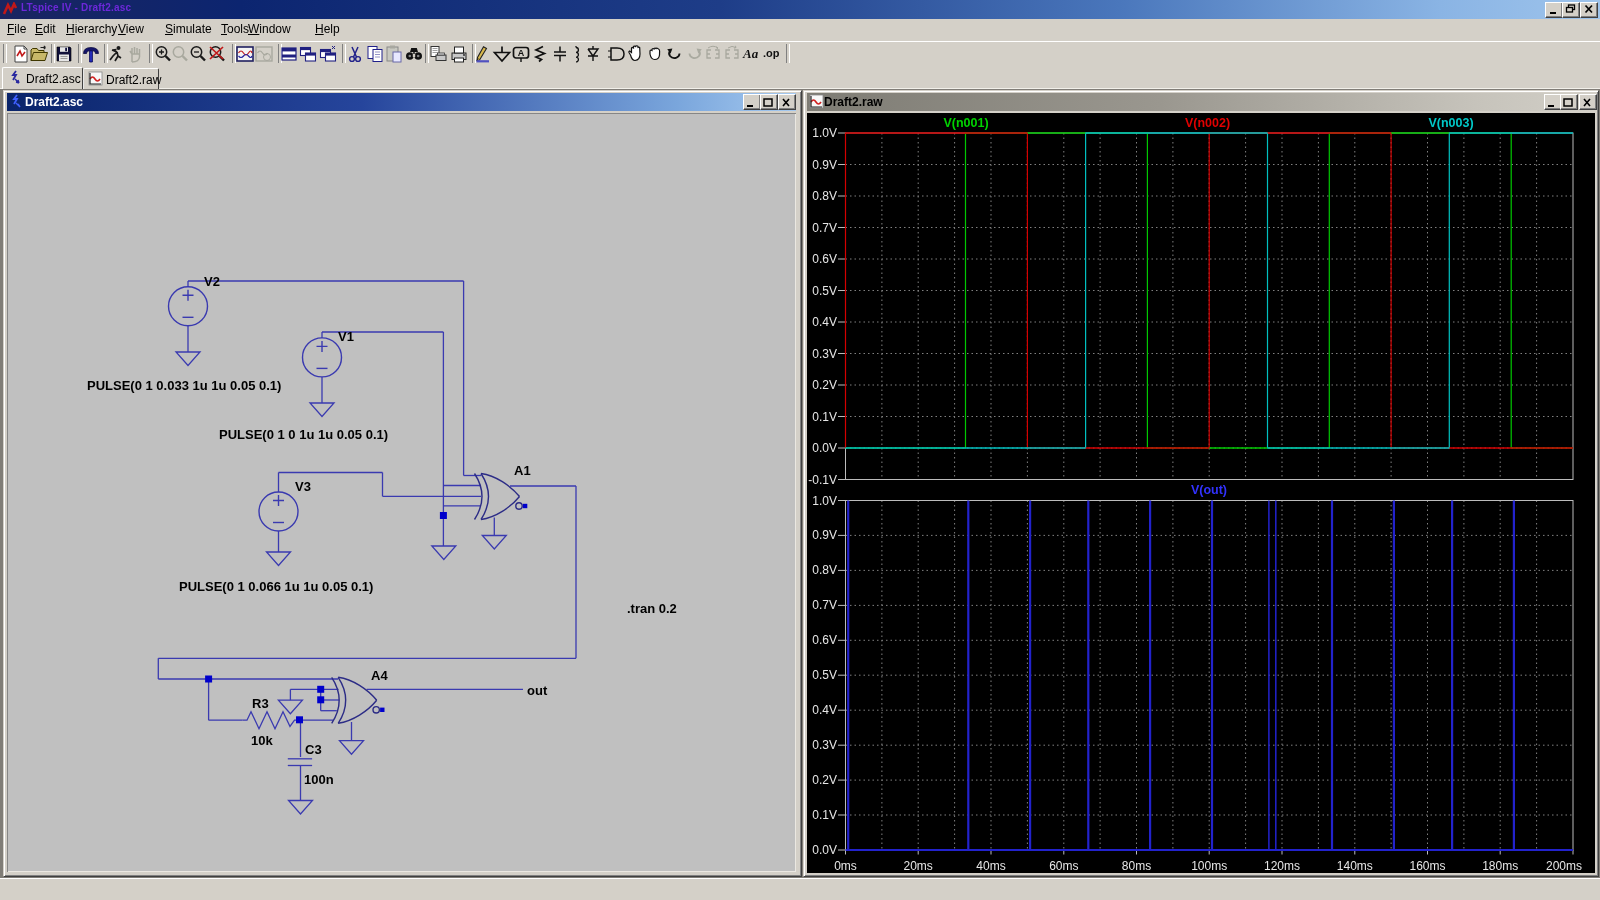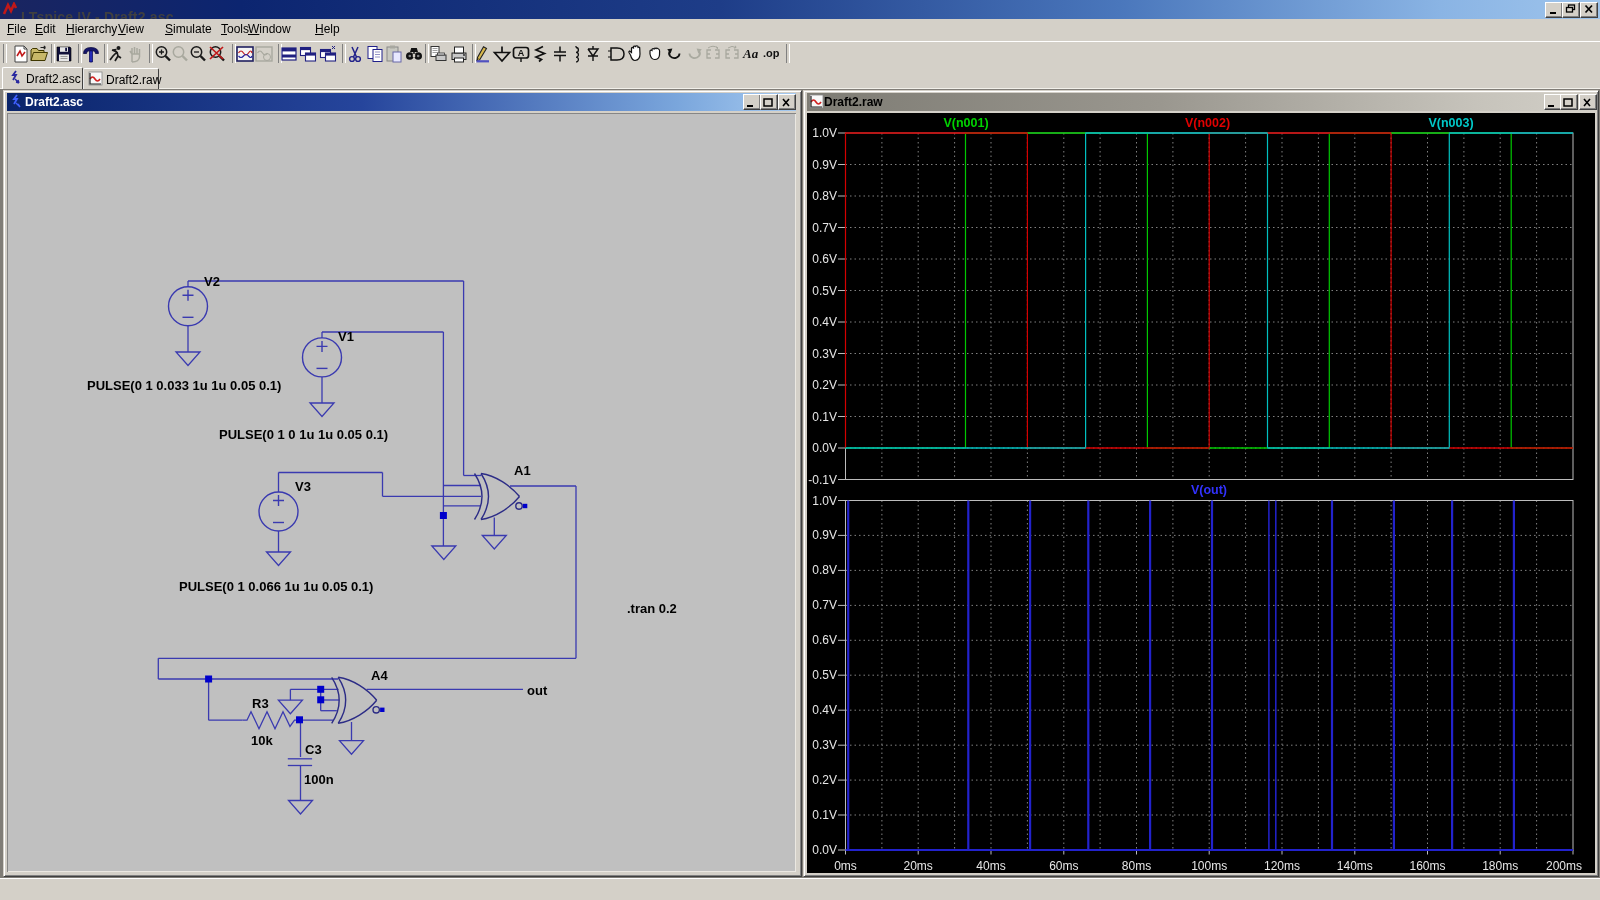--- a/index.html
+++ b/index.html
@@ -1,20 +1,20 @@
 <!DOCTYPE html>
 <html><head>
 <meta charset="utf-8">
 <style>
   html,body{margin:0;padding:0;width:1600px;height:900px;overflow:hidden;
     font-family:"Liberation Sans",sans-serif;background:#d4d0c8;}
   .abs{position:absolute;}
   #titlebar{left:0;top:0;width:1600px;height:19px;
     background:linear-gradient(90deg,#1a2560 0%,#0c2570 15%,#1e3d88 45%,#4a77bc 70%,#8ab4e4 90%,#9ec4ec 100%);}
-  #titletext{left:21px;top:9px;color:#404040;font-weight:bold;font-size:14px;letter-spacing:0.2px;}
+  #titletext{left:21px;top:2px;color:#6d28d9;font-weight:bold;font-size:10px;letter-spacing:0.2px;}
   .wbtn{width:16px;height:14px;background:#d4d0c8;border:1px solid;
     border-color:#ffffff #404040 #404040 #ffffff;box-shadow:inset -1px -1px 0 #808080;
     font-size:9px;text-align:center;line-height:12px;color:#000;}
   #menubar{left:0;top:19px;width:1284px;height:22px;background:#d4d0c8;}
   .menuitem{top:3px;font-size:12px;color:#000;}
   #toolbar{left:0;top:41px;width:1600px;height:24px;background:#d4d0c8;
     border-top:1px solid #fff;border-bottom:1px solid #808080;}
   .tsep{top:2px;width:2px;height:19px;border-left:1px solid #808080;border-right:1px solid #fff;}
   #tabbar{left:0;top:66px;width:1600px;height:22px;background:#d4d0c8;border-bottom:1px solid #f2f0ea;}
   .tab{height:22px;background:#d4d0c8;}

